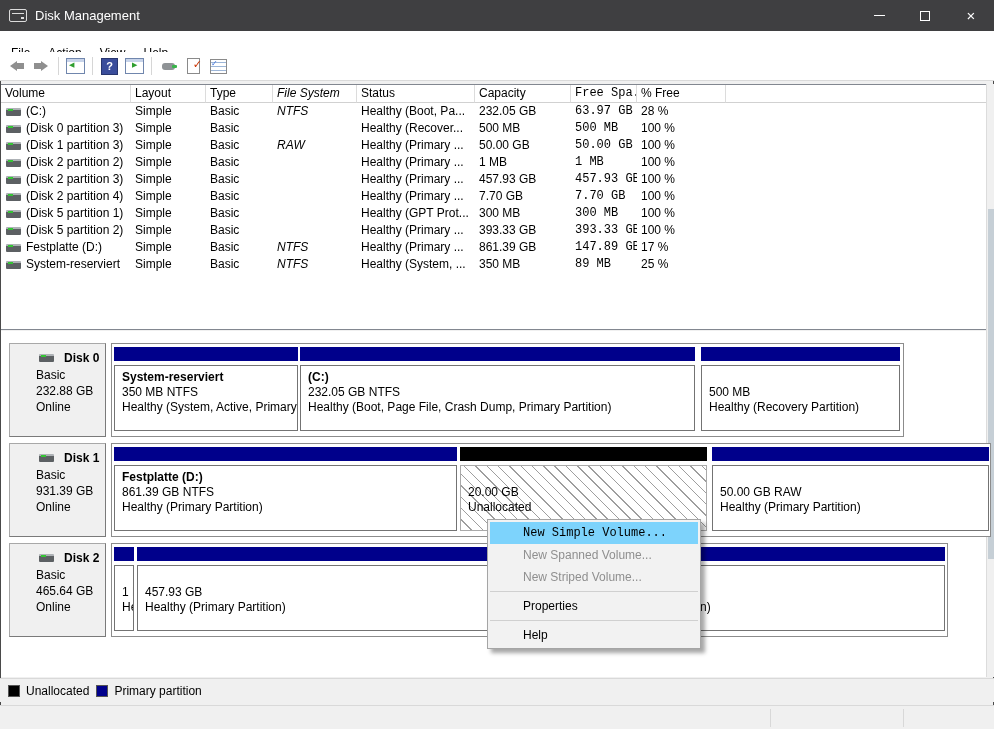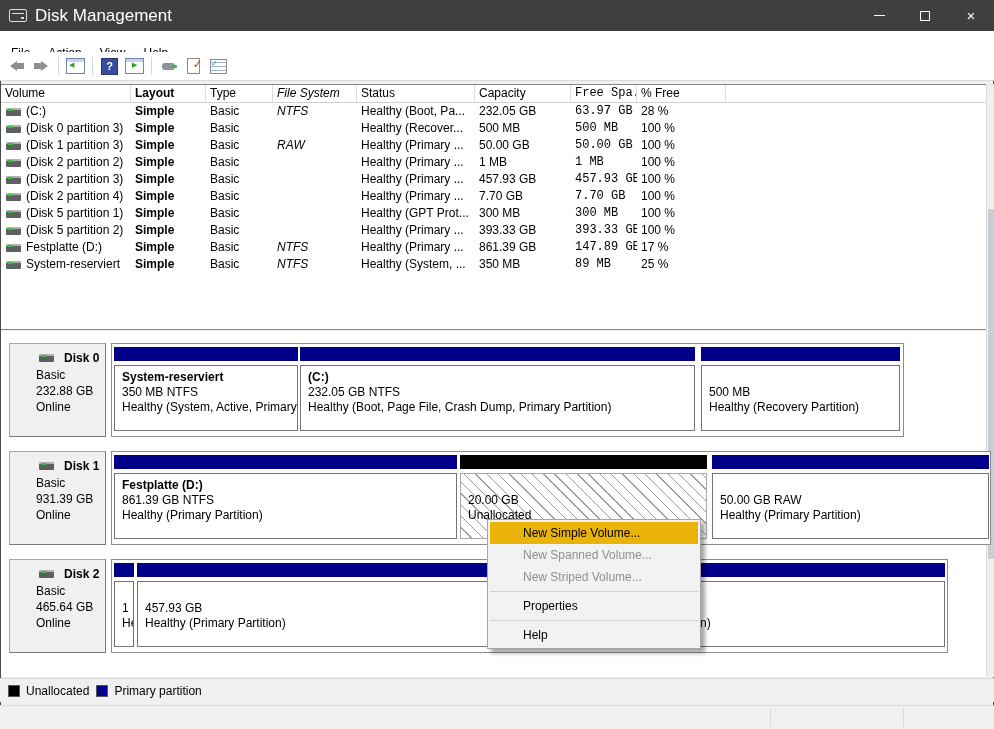--- a/index.html
+++ b/index.html
@@ -5,21 +5,21 @@
   * { margin:0; padding:0; box-sizing:border-box; }
   html,body { width:994px; height:729px; overflow:hidden; }
   body { font-family:"Liberation Sans","DejaVu Sans",sans-serif; font-size:12px; color:#000; background:#fff; }
   .window { position:relative; width:994px; height:729px; background:#f0f0f0; outline:1px solid #4a4a4a; outline-offset:-1px; }
 
   
   .titlebar { position:absolute; left:0; top:0; width:994px; height:31px; background:#3f3f41; display:flex; align-items:center; }
   .app-icon { width:18px; height:13px; border:1px solid #dcdcdc; border-radius:2px; margin:0 8px 0 9px; position:relative; }
   .app-icon::before { content:""; position:absolute; left:2px; right:2px; top:3px; height:1px; background:#dcdcdc; }
   .app-icon::after { content:""; position:absolute; right:2px; bottom:2px; width:3px; height:2px; background:#dcdcdc; }
-  .win-title { color:#fff; font-size:17px;text-align:right; }
+  .win-title { color:#fff; font-size:13px;text-align:right; }
   .win-controls { position:absolute; right:0; top:0; height:31px; display:flex; }
   .wc { width:46px; height:31px; display:flex; align-items:center; justify-content:center; }
   .g-min { width:11px; height:1px; background:#fff; }
   .g-max { width:10px; height:10px; border:1px solid #fff; }
   .g-close { color:#fff; font-size:15px; line-height:1; }
 
   
   .menubar { position:absolute; left:0; top:31px; width:994px; height:21px; background:#fff; display:flex; align-items:center; padding-left:2px; }
   .menu-item { padding:0 9px; height:21px; line-height:21px;margin-top:24px; }
 
@@ -45,32 +45,32 @@
   .k-task-list-icon::before { content:""; width:15px; height:13px; background:repeating-linear-gradient(#fff 0 2px,#9db6d8 2px 3px,#fff 3px 4px); border:1px solid #8a8a8a; }
   .k-task-list-icon::after { content:"✓"; position:absolute; left:5px; top:5px; color:#3a6fd8; font-size:8px; }
 
   
   .toppane { position:absolute; left:1px; top:84px; width:985px; height:246px; background:#fff; border-top:1px solid #828790; border-bottom:1px solid #828790; overflow:hidden; }
   .vt-header { display:flex; height:18px; }
   .vt-hcell { height:18px; line-height:17px; padding-left:4px; border-right:1px solid #dcdcdc; border-bottom:1px solid #d1d1d1; flex:0 0 auto; overflow:hidden; white-space:nowrap; }
   .vt-hfill { flex:1 1 auto; border-bottom:1px solid #d1d1d1; }
   .vt-row { display:flex; height:17px; line-height:17px; }
   .cell { flex:0 0 auto; padding-left:4px; overflow:hidden; white-space:nowrap; display:flex; align-items:center; }
-  .c0 { width:130px; } .c1 { width:75px;font-weight:bold; } .c2 { width:67px; } .c3 { width:84px;font-style:italic; }
+  .c0 { width:130px; } .c1 { width:75px; } .c2 { width:67px; } .c3 { width:84px;font-style:italic; }
   .c4 { width:118px; } .c5 { width:96px; } .c6 { width:66px;font-family:Liberation Mono, monospace; } .c7 { width:89px; }
   .drive-ico { display:inline-block; width:15px; height:8px; margin:0 5px 0 1px; background:linear-gradient(#aeb2b6 0 2px,#5c6063 2px); border-radius:1px; position:relative; flex:0 0 auto; }
   .drive-ico::after { content:""; position:absolute; left:2px; top:1px; width:5px; height:2px; background:#35c335; }
 
   
   .v-scroll { position:absolute; right:0; top:84px; width:8px; height:593px; background:#f0f0f0; border-left:1px solid #dcdcdc; }
   .v-thumb { position:absolute; left:1px; width:6px; top:125px; height:350px; background:#c6cfd6; }
 
   
   .bottompane { position:absolute; left:1px; top:331px; width:985px; height:346px; background:#fff; padding-top:12px; }
-  .disk-row { position:relative; height:94px; margin-bottom:14px; }
+  .disk-row { position:relative; height:94px; margin-bottom:6px; }
   .disk-tile { position:absolute; left:8px; top:0; width:97px; height:94px; background:#f0f0f0; border:1px solid; border-color:#a8a8a8 #7a7a7a #7a7a7a #a8a8a8; padding:7px 2px 0 26px; }
   .tile-head { display:flex; align-items:center; gap:5px; font-weight:bold; margin-left:2px; margin-bottom:2px; }
   .tile-line { line-height:16px; white-space:nowrap; }
   .pararea { position:absolute; left:110px; top:0; height:94px; border:1px solid #8c8c8c; background:#fff; }
   .part { position:absolute; top:3px; bottom:5px; }
   .pbar { height:14px; }
   .k-primary .pbar { background:#00008b; }
   .k-unallocated .pbar { background:#000; }
   .pbox { position:absolute; left:0; right:0; top:18px; bottom:0; background:#fff; border:1px solid #737373; padding:4px 2px 0 7px; overflow:hidden; white-space:nowrap; }
   .k-unallocated .pbox { border-color:#aaa; background:repeating-linear-gradient(45deg,#fff 0 7px,#9e9e9e 7px 8px); }
@@ -79,21 +79,21 @@
   
   .legend { position:absolute; left:0; top:678px; width:994px; height:24px; background:#f0f0f0; border-top:1px solid #d9d9d9; display:flex; align-items:center; padding-left:8px; gap:7px; }
   .leg-item { display:flex; align-items:center; gap:6px; }
   .leg-swatch { width:12px; height:12px; border:1px solid #555; }
   .statusbar { position:absolute; left:0; top:705px; width:994px; height:24px; background:#f0f0f0; border-top:1px solid #d9d9d9; }
   .sb-div { position:absolute; top:3px; width:1px; height:18px; background:#d8d8d8; }
 
   
   .cm { position:absolute; left:487px; top:519px; width:214px; background:#f2f2f2; border:1px solid #a5a5a5; box-shadow:4px 4px 4px rgba(0,0,0,.35); padding:2px 0; z-index:50; }
   .cm-item { height:22px; line-height:22px; padding-left:33px; margin:0 2px; white-space:nowrap; overflow:hidden; }
-  .cm-item.k-highlighted { background:#eab308; }
+  .cm-item.k-highlighted { background:#7dd3fc;font-family:Liberation Mono, monospace; }
   .cm-item.k-disabled { color:#8f8f8f; }
   .cm-item.k-separator { height:7px; padding:0; position:relative; }
   .cm-item.k-separator::after { content:""; position:absolute; left:0; right:0; top:3px; border-top:1px solid #d0d0d0; }
 </style>
 </head>
 <body>
 
 <div class="window">
 
   <div class="titlebar">

